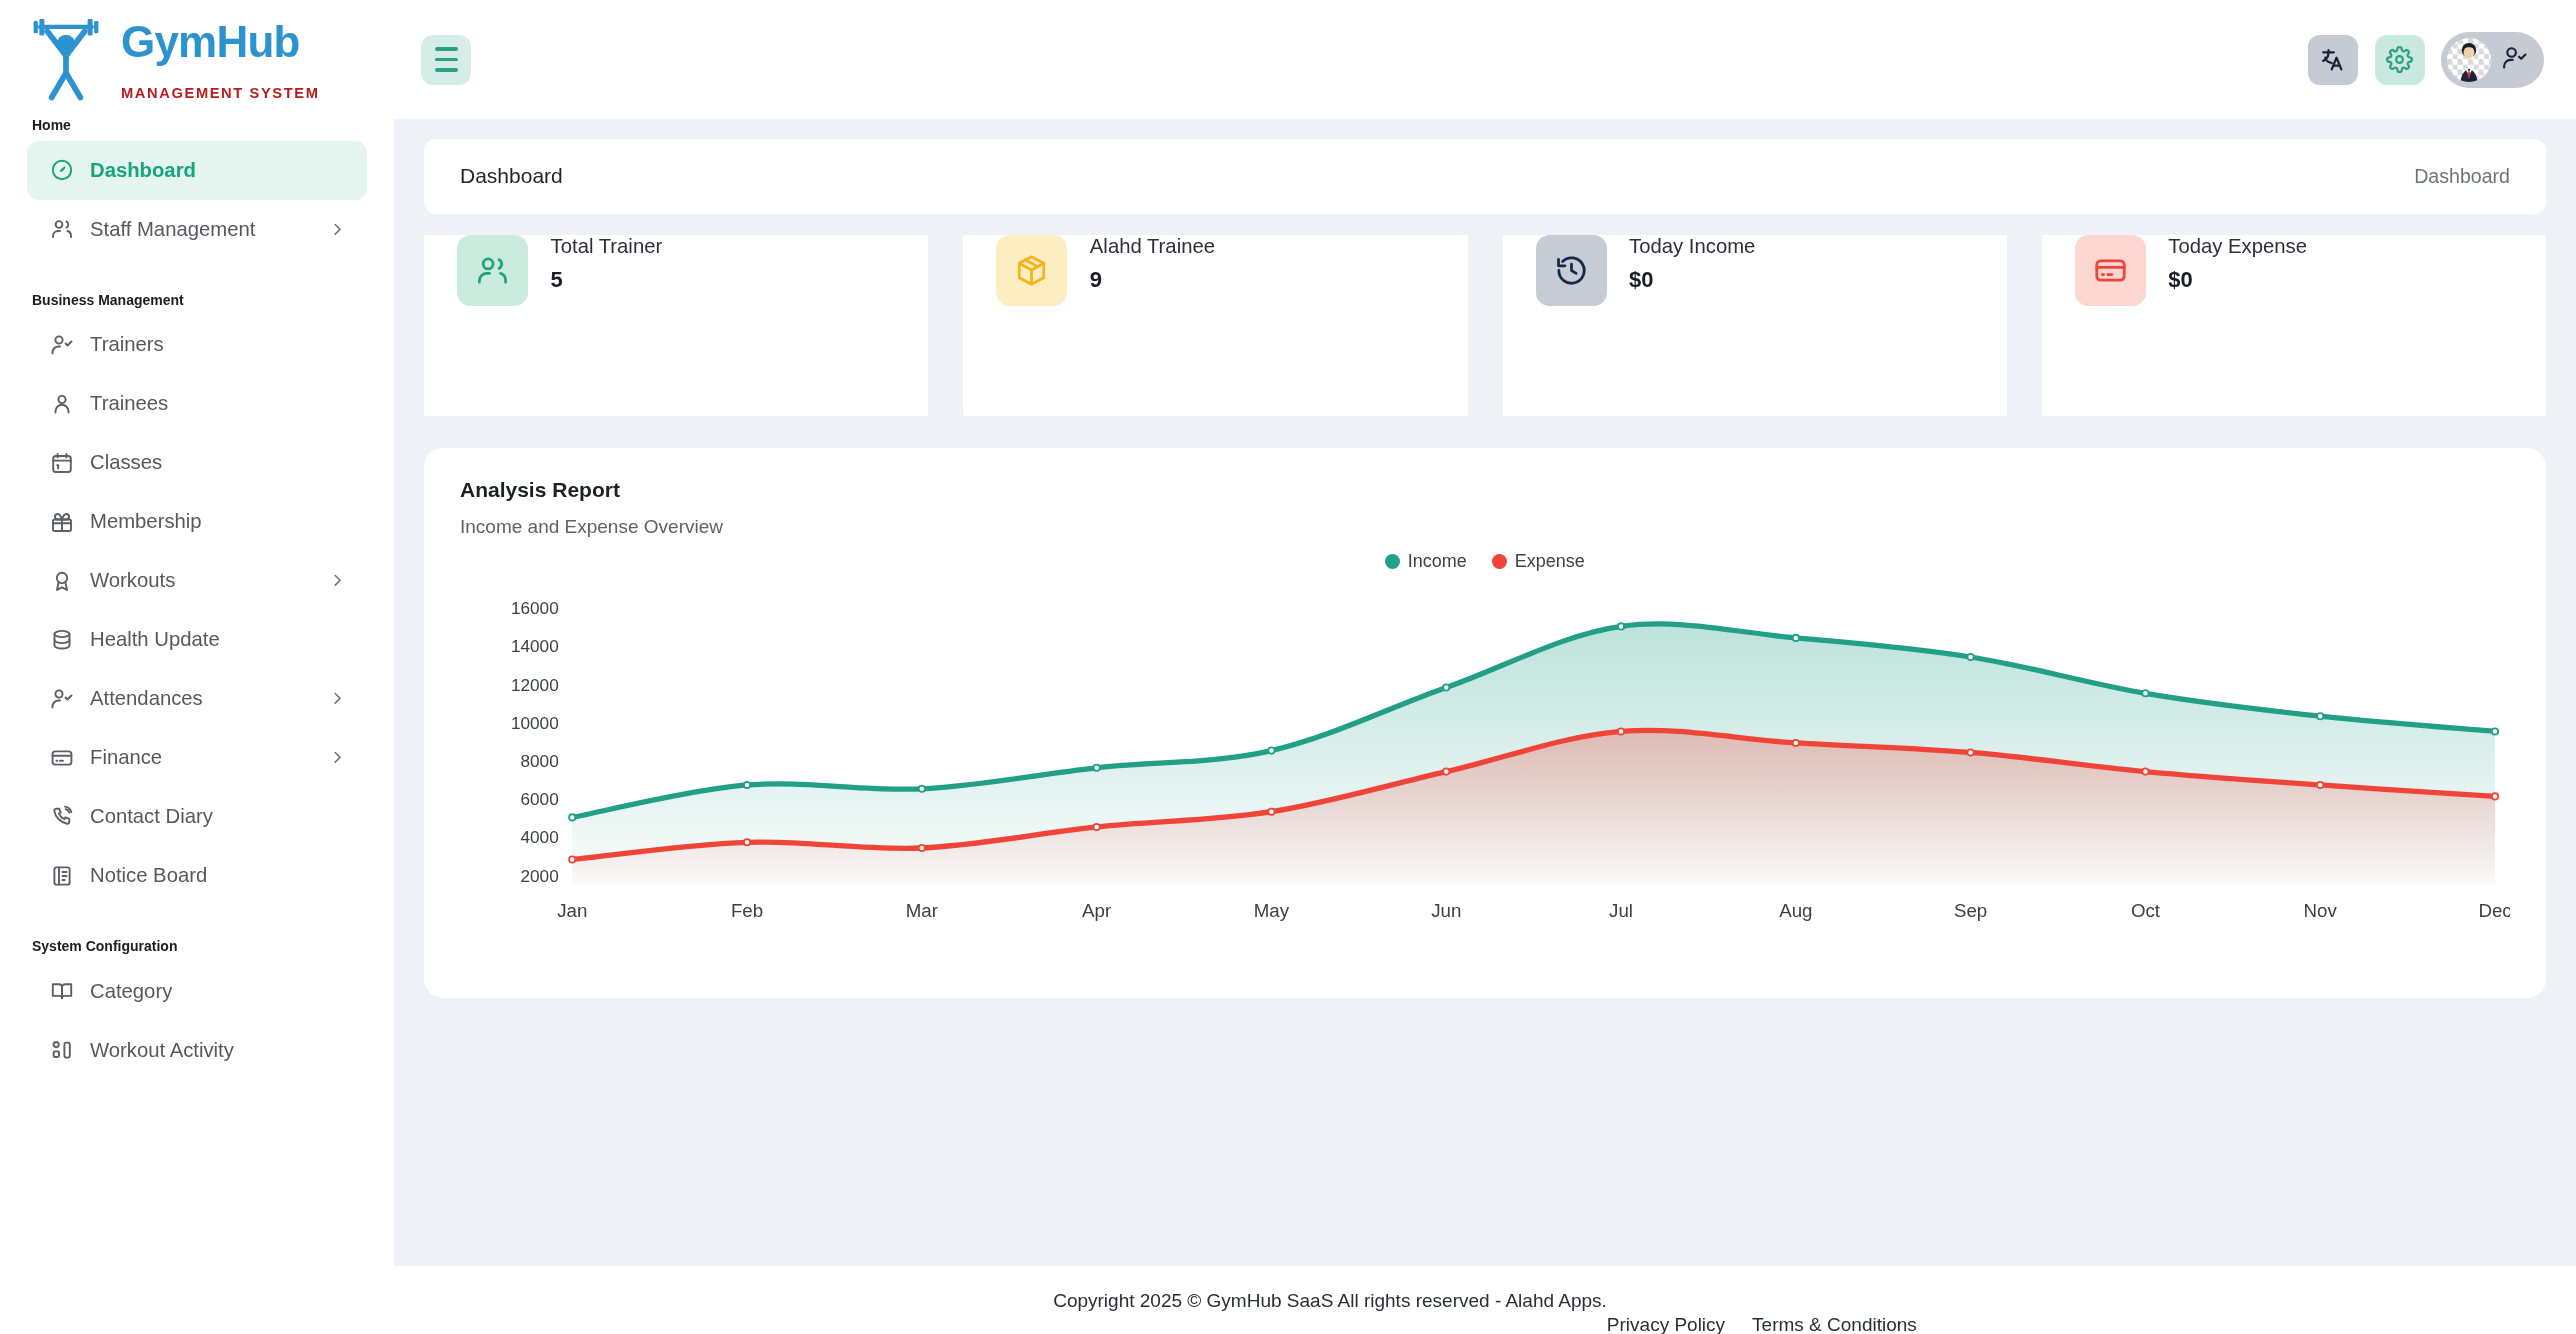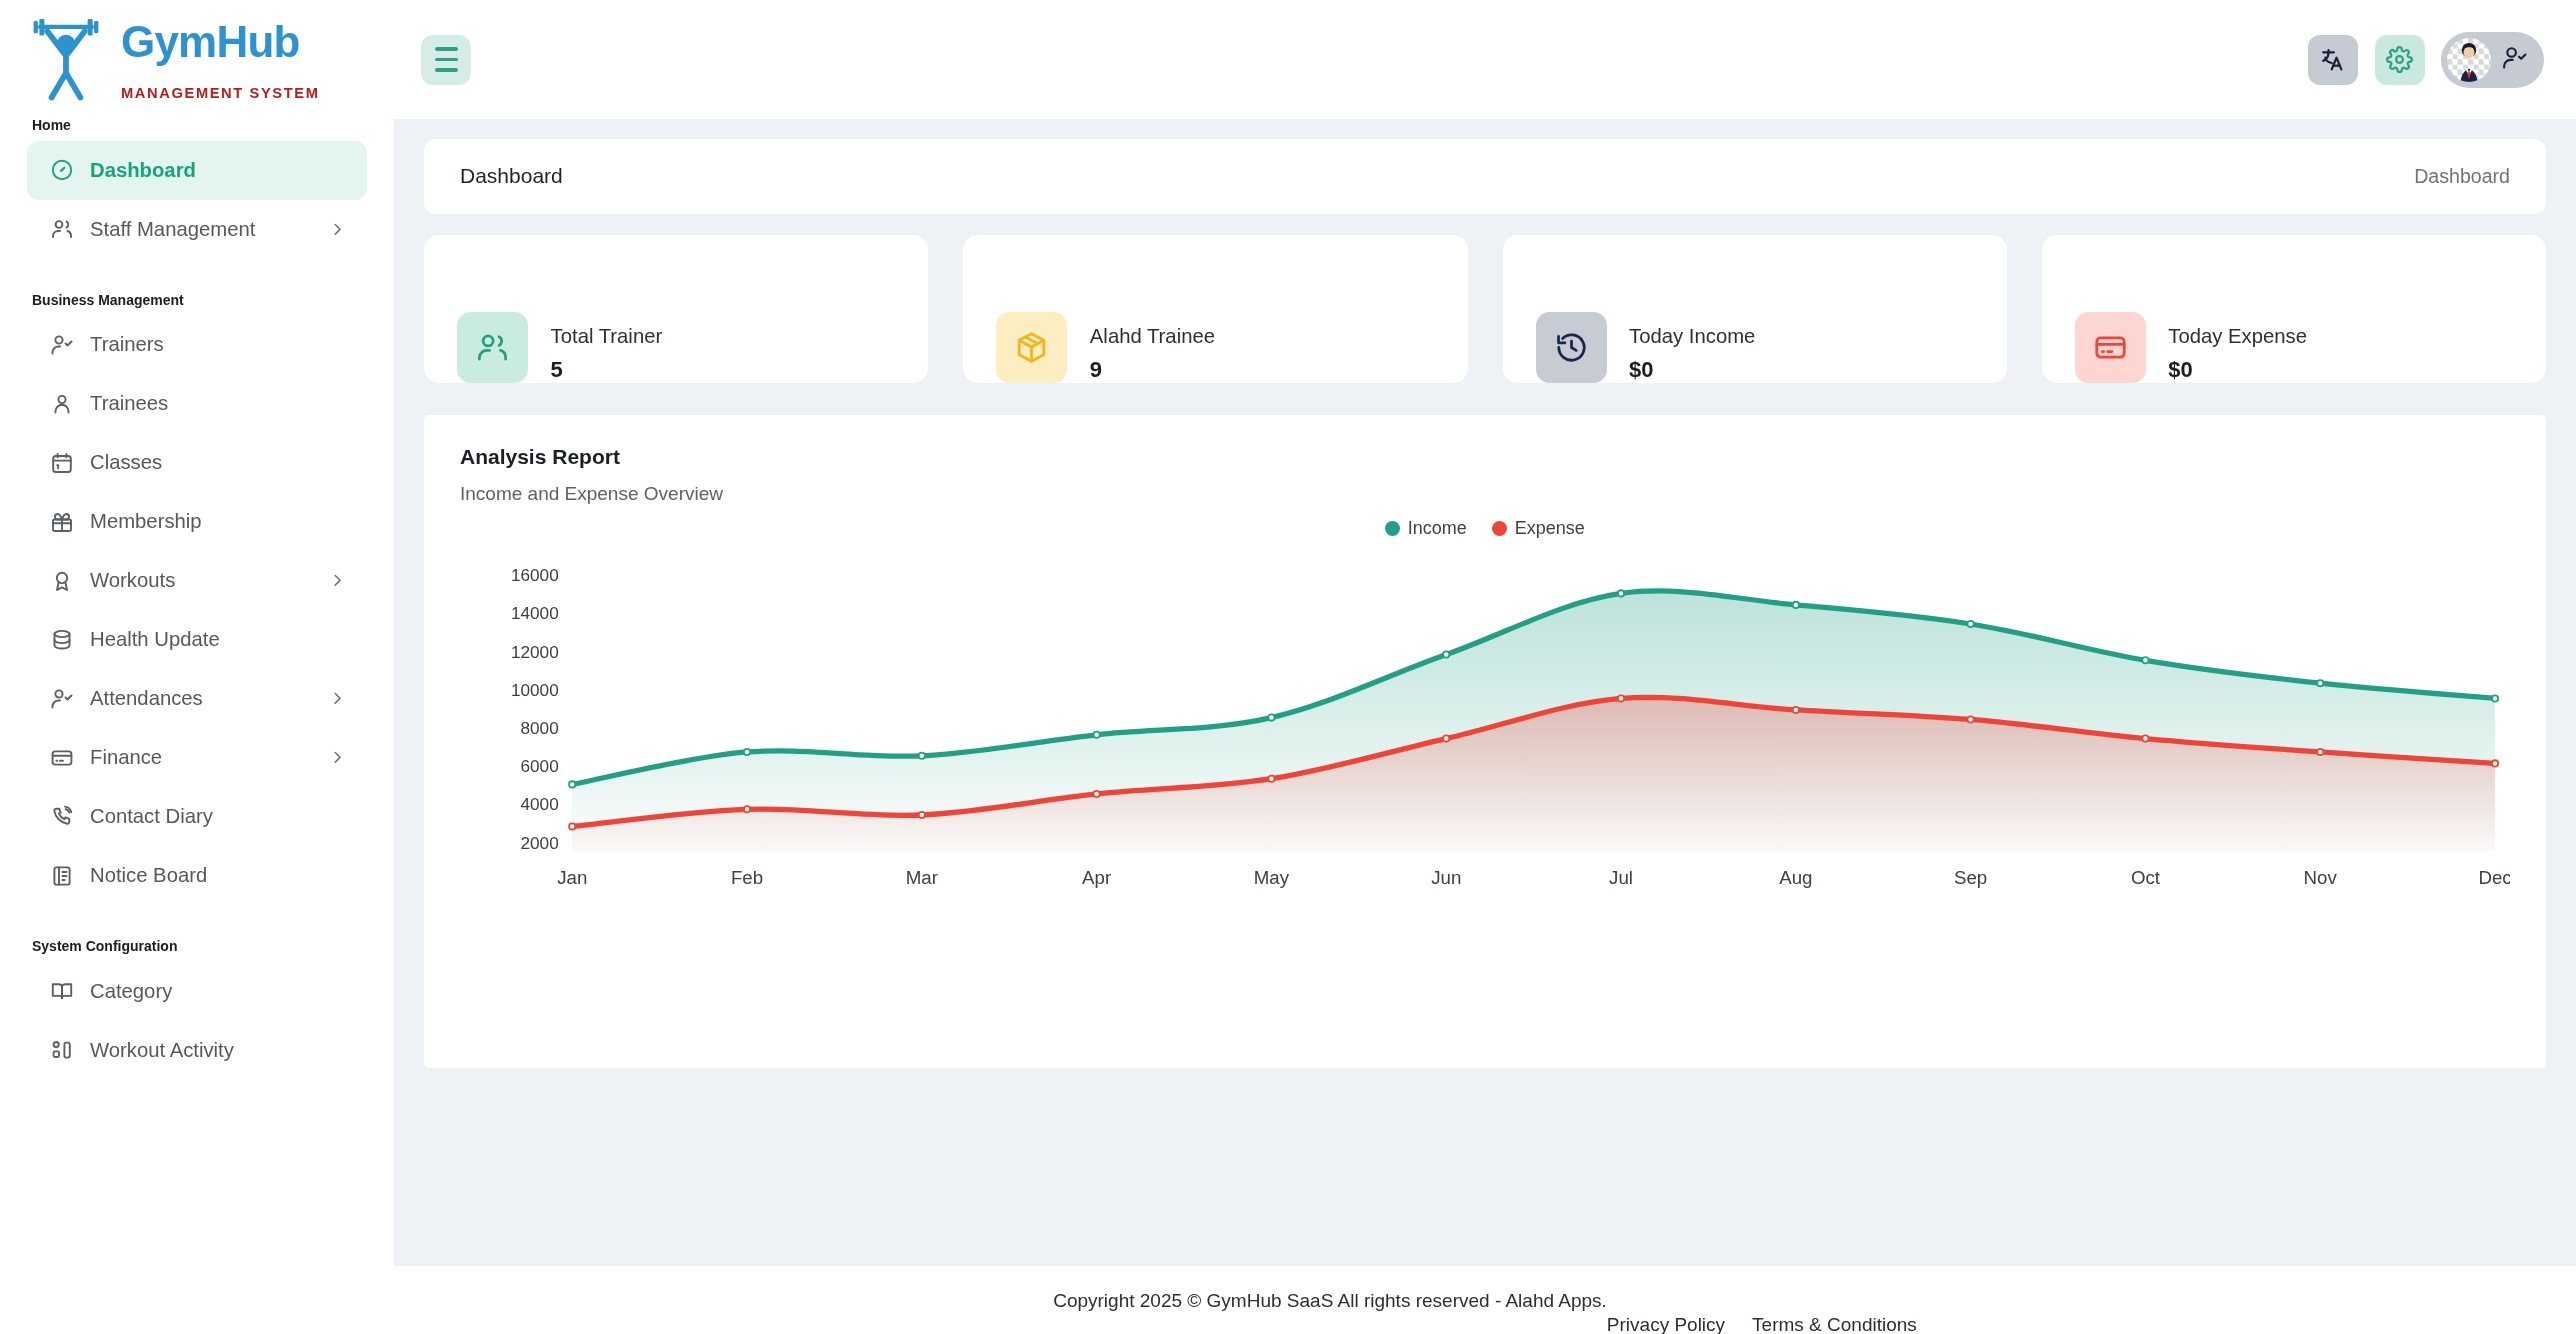--- a/index.html
+++ b/index.html
@@ -79,32 +79,32 @@
   .breadcrumb-card {
     background: #ffffff; border-radius: 12px; height: 75px;
     display: flex; align-items: center; justify-content: space-between;
     padding: 0 36px; margin-bottom: 21px;
   }
   .breadcrumb-title { font-size: 21px; color: #1e2329; font-weight: 400; }
   .breadcrumb-right { font-size: 19.6px; color: #6f747c; }
 
   .stats-row { display: flex; gap: 35px; margin-bottom: 32px; }
   .stat-card {
-    flex: 1; background: #ffffff; border-radius: 15px; height: 148px;
-    display: flex; align-items: flex-end; padding: 0 33px; gap: 22.6px;
+    flex: 1; background: #ffffff; border-radius: 2px; height: 181px;
+    display: flex; align-items: flex-start; padding: 0 33px; gap: 22.6px;
   }
   .stat-icon {
     width: 71px; height: 71px; border-radius: 13.6px; flex: 0 0 71px;
     display: flex; align-items: center; justify-content: center;
   }
   .stat-text { display: flex; flex-direction: column; gap: 9px; }
   .stat-label { font-size: 20.3px; color: #2b3038; }
   .stat-value { font-size: 22px; font-weight: 700; color: #1a1f26; }
 
-  .chart-card { background: #ffffff; border-radius: 5px; padding: 30px 36px 27px 36px; height: 653px; }
+  .chart-card { background: #ffffff; border-radius: 19px; padding: 30px 36px 27px 36px; height: 550px; }
   .chart-title { font-size: 21px; font-weight: 700; color: #1b2027; }
   .chart-sub { font-size: 19px; color: #5d6169; margin-top: 14px; }
   .legend { display: flex; justify-content: center; gap: 25.6px; margin-top: 13.6px; }
   .legend-item { display: flex; align-items: center; gap: 7.5px; font-size: 18px; color: #3e434b; }
   .legend-dot { width: 15px; height: 15px; border-radius: 50%; display: inline-block; }
   .plot-wrap { position: relative; margin-top: 7.5px; height: 354px; }
   .plot-wrap svg { display: block; width: 100%; height: 100%; }
 
   .footer {
     height: 69px; background: #ffffff; display: flex; align-items: center;

